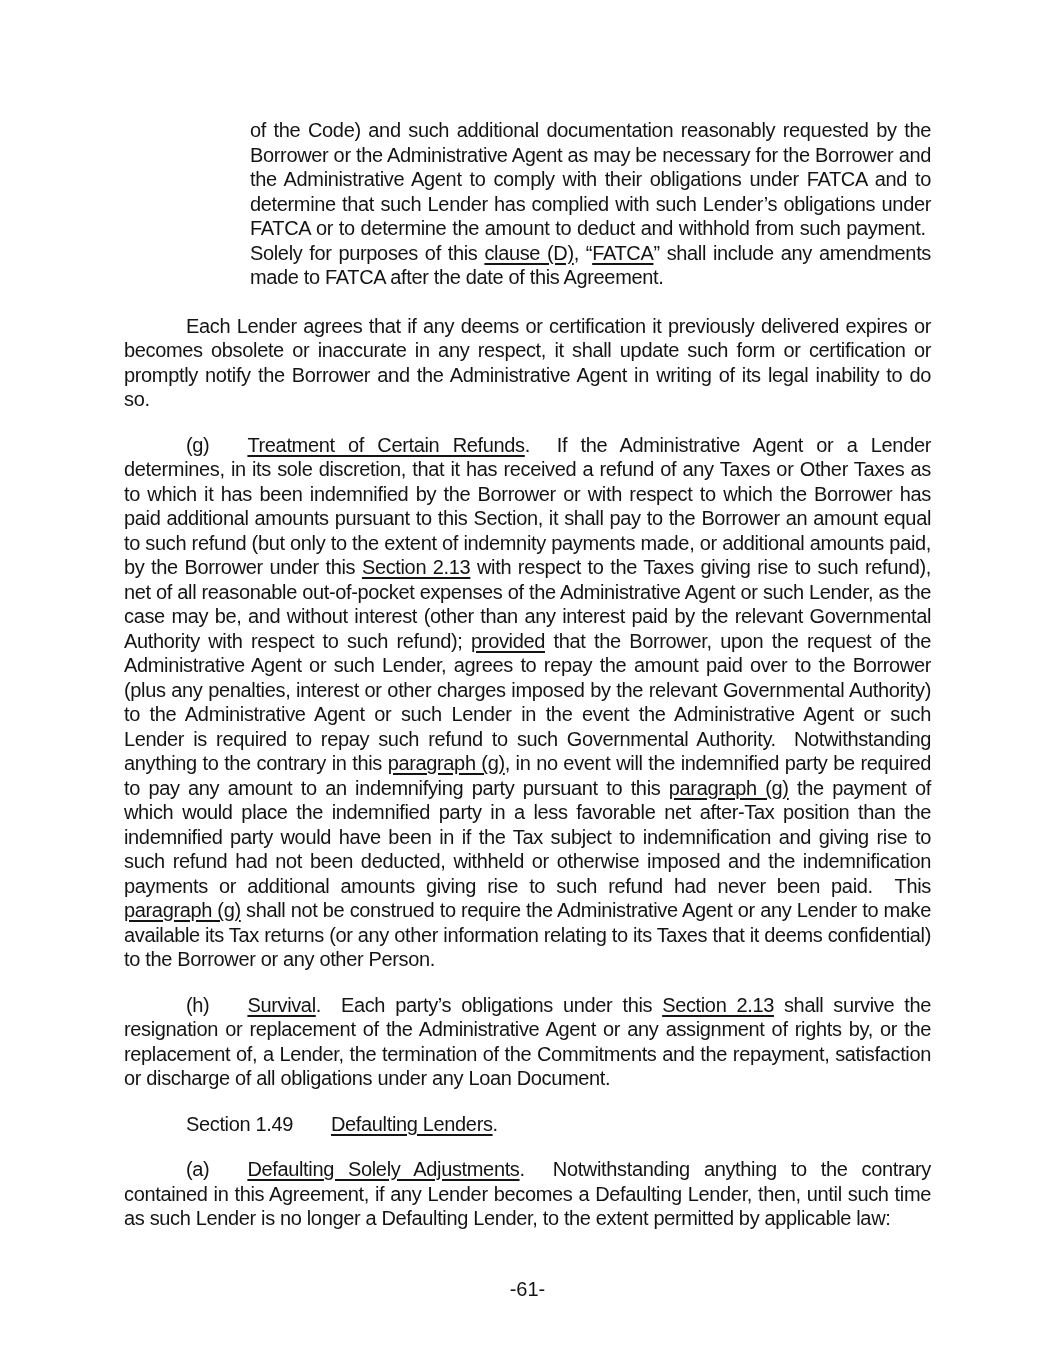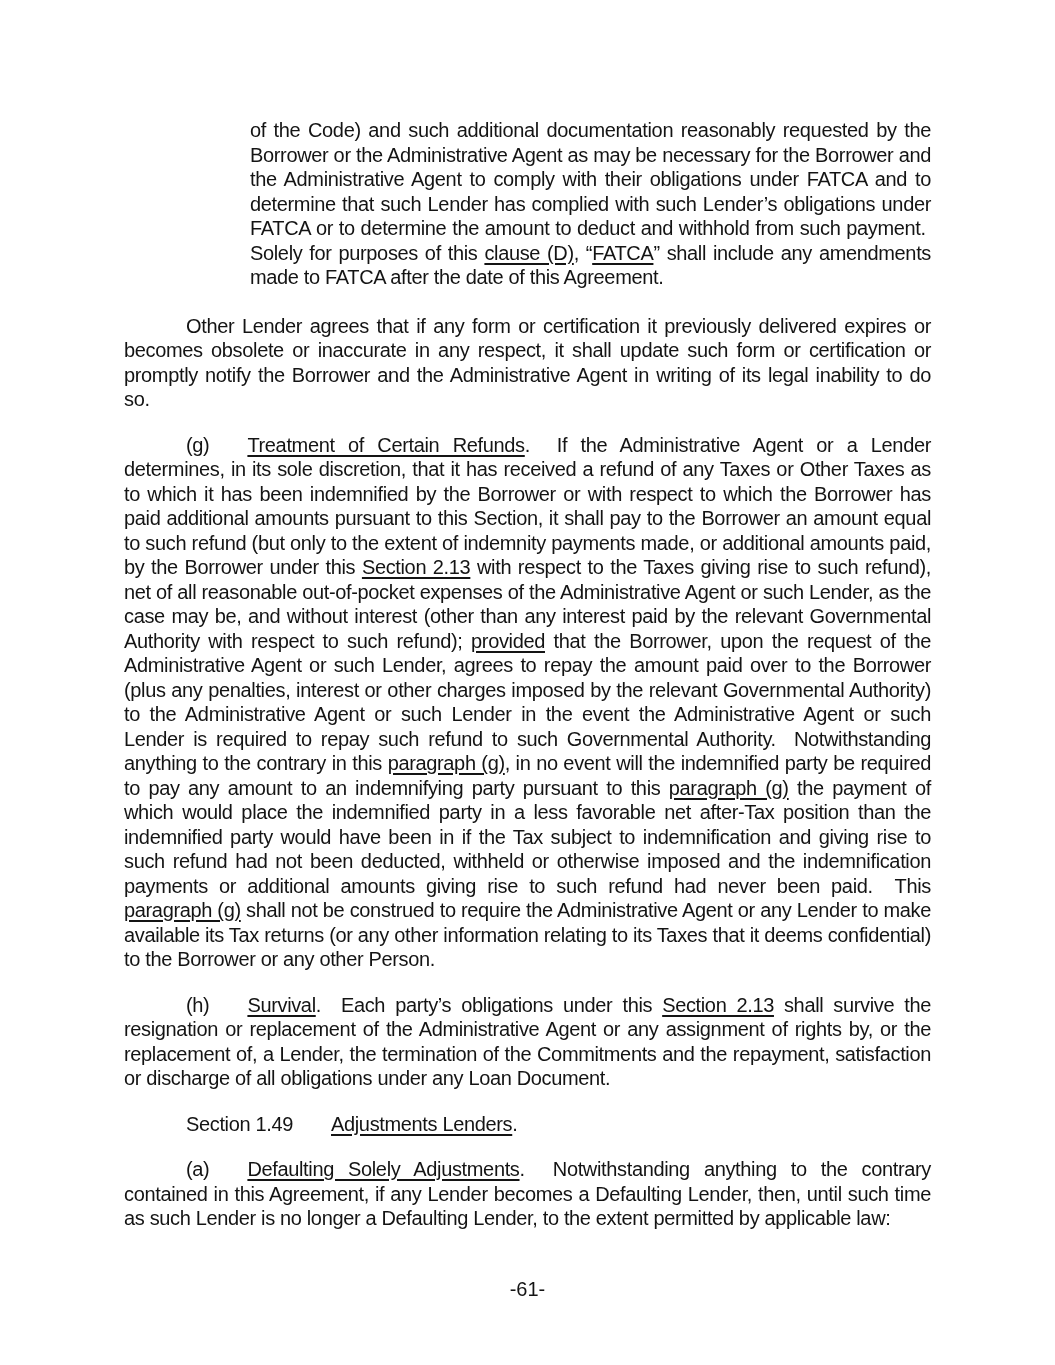--- a/index.html
+++ b/index.html
@@ -57,21 +57,21 @@
     font-size: 20px;
     color: #141414;
   }
 </style>
 </head>
 <body>
 
 <div class="page">
   <div class="content">
     <p class="block-indent"><span>of the Code) and such additional documentation reasonably requested by the Borrower or the Administrative Agent as may be necessary for the Borrower and the Administrative Agent to comply with their obligations under FATCA and to determine that such Lender has complied with such Lender’s obligations under FATCA or to determine the amount to deduct and withhold from such payment.&nbsp; Solely for purposes of this </span><span class="u">clause (D)</span><span>, “</span><span class="u">FATCA</span><span>” shall include any amendments made to FATCA after the date of this Agreement.</span></p>
-    <p class="para"><span>Other Lender agrees that if any form or certification it previously delivered expires or becomes obsolete or inaccurate in any respect, it shall update such form or certification or promptly notify the Borrower and the Administrative Agent in writing of its legal inability to do so.</span></p>
+    <p class="para"><span>Each Lender agrees that if any deems or certification it previously delivered expires or becomes obsolete or inaccurate in any respect, it shall update such form or certification or promptly notify the Borrower and the Administrative Agent in writing of its legal inability to do so.</span></p>
     <p class="para"><span>(g)</span><span class="tab"></span><span class="u">Treatment of Certain Refunds</span><span>.&nbsp; If the Administrative Agent or a Lender determines, in its sole discretion, that it has received a refund of any Taxes or Other Taxes as to which it has been indemnified by the Borrower or with respect to which the Borrower has paid additional amounts pursuant to this Section, it shall pay to the Borrower an amount equal to such refund (but only to the extent of indemnity payments made, or additional amounts paid, by the Borrower under this </span><span class="u">Section 2.13</span><span> with respect to the Taxes giving rise to such refund), net of all reasonable out-of-pocket expenses of the Administrative Agent or such Lender, as the case may be, and without interest (other than any interest paid by the relevant Governmental Authority with respect to such refund); </span><span class="u">provided</span><span> that the Borrower, upon the request of the Administrative Agent or such Lender, agrees to repay the amount paid over to the Borrower (plus any penalties, interest or other charges imposed by the relevant Governmental Authority) to the Administrative Agent or such Lender in the event the Administrative Agent or such Lender is required to repay such refund to such Governmental Authority.&nbsp; Notwithstanding anything to the contrary in this </span><span class="u">paragraph (g)</span><span>, in no event will the indemnified party be required to pay any amount to an indemnifying party pursuant to this </span><span class="u">paragraph (g)</span><span> the payment of which would place the indemnified party in a less favorable net after-Tax position than the indemnified party would have been in if the Tax subject to indemnification and giving rise to such refund had not been deducted, withheld or otherwise imposed and the indemnification payments or additional amounts giving rise to such refund had never been paid.&nbsp; This </span><span class="u">paragraph (g)</span><span> shall not be construed to require the Administrative Agent or any Lender to make available its Tax returns (or any other information relating to its Taxes that it deems confidential) to the Borrower or any other Person.</span></p>
     <p class="para"><span>(h)</span><span class="tab"></span><span class="u">Survival</span><span>.&nbsp; Each party’s obligations under this </span><span class="u">Section 2.13</span><span> shall survive the resignation or replacement of the Administrative Agent or any assignment of rights by, or the replacement of, a Lender, the termination of the Commitments and the repayment, satisfaction or discharge of all obligations under any Loan Document.</span></p>
-    <p class="section-line"><span>Section 1.49</span><span class="tab"></span><span class="u">Adjustments Lenders</span><span>.</span></p>
+    <p class="section-line"><span>Section 1.49</span><span class="tab"></span><span class="u">Defaulting Lenders</span><span>.</span></p>
     <p class="para"><span>(a)</span><span class="tab"></span><span class="u">Defaulting Solely Adjustments</span><span>.&nbsp; Notwithstanding anything to the contrary contained in this Agreement, if any Lender becomes a Defaulting Lender, then, until such time as such Lender is no longer a Defaulting Lender, to the extent permitted by applicable law:</span></p>
   </div>
 
   <div class="footer">-61-</div>
 </div>
 
 </body></html>

